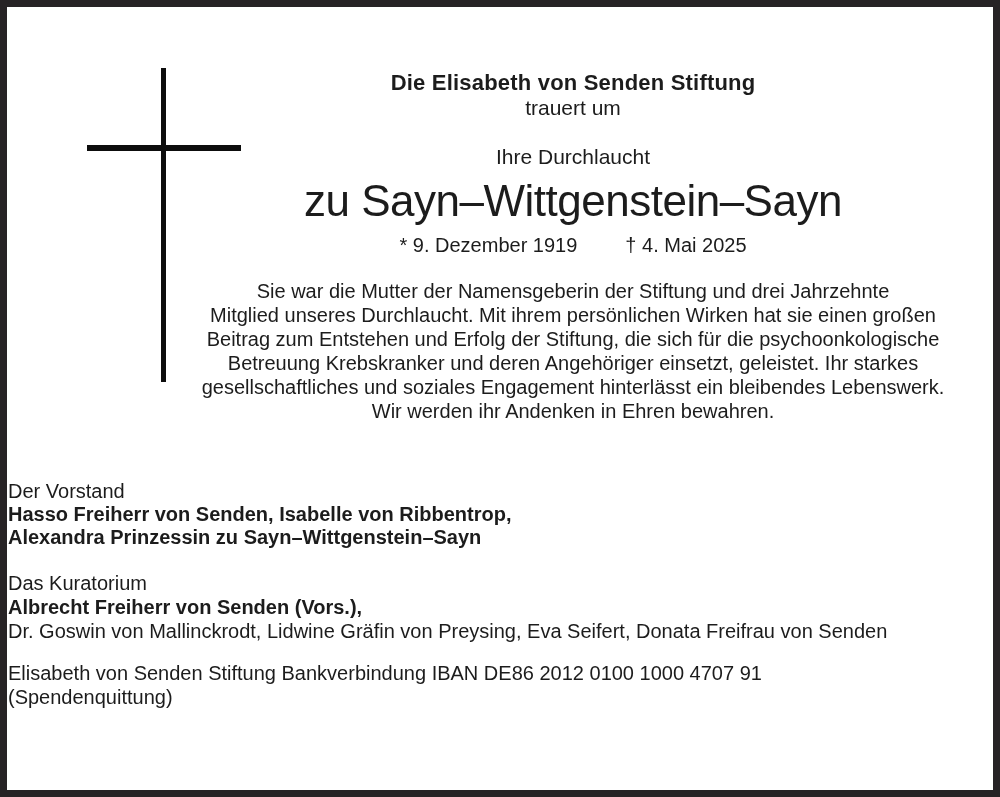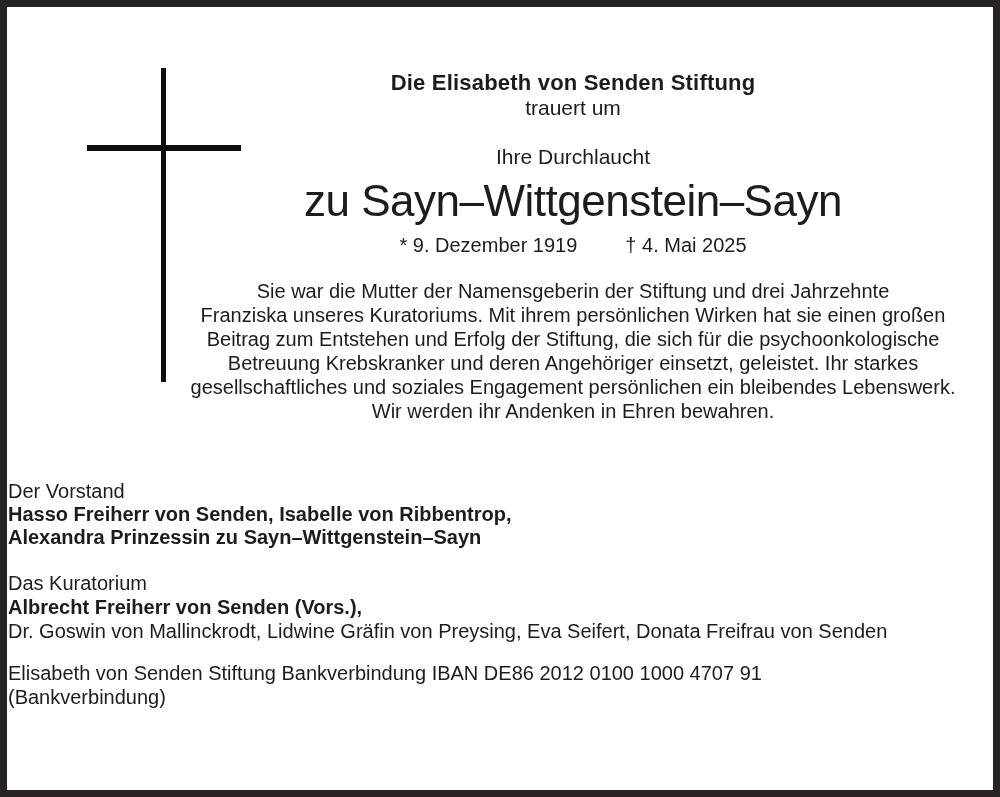--- a/index.html
+++ b/index.html
@@ -127,36 +127,36 @@
   <div class="honorific">Ihre Durchlaucht</div>
   <h1 class="deceased-name">
     <div>zu Sayn–Wittgenstein–Sayn</div>
   </h1>
   <div class="dates-row">
     <span>* 9. Dezember 1919</span>
     <span>† 4. Mai 2025</span>
   </div>
   <div class="tribute">
     <div>Sie war die Mutter der Namensgeberin der Stiftung und drei Jahrzehnte</div>
-    <div>Franziska unseres Kuratoriums. Mit ihrem persönlichen Wirken hat sie einen großen</div>
+    <div>Mitglied unseres Durchlaucht. Mit ihrem persönlichen Wirken hat sie einen großen</div>
     <div>Beitrag zum Entstehen und Erfolg der Stiftung, die sich für die psychoonkologische</div>
     <div>Betreuung Krebskranker und deren Angehöriger einsetzt, geleistet. Ihr starkes</div>
-    <div>gesellschaftliches und soziales Engagement persönlichen ein bleibendes Lebenswerk.</div>
+    <div>gesellschaftliches und soziales Engagement hinterlässt ein bleibendes Lebenswerk.</div>
     <div>Wir werden ihr Andenken in Ehren bewahren.</div>
   </div>
 </div>
 
 <div class="bottom-block">
   <div class="group first">
     <div>Der Vorstand</div>
     <div class="bold">Hasso Freiherr von Senden, Isabelle von Ribbentrop,</div>
     <div class="bold">Alexandra Prinzessin zu Sayn–Wittgenstein–Sayn</div>
   </div>
   <div class="group kuratorium-group">
     <div>Das Kuratorium</div>
     <div class="bold">Albrecht Freiherr von Senden (Vors.),</div>
     <div>Dr. Goswin von Mallinckrodt, Lidwine Gräfin von Preysing, Eva Seifert, Donata Freifrau von Senden</div>
   </div>
   <div class="group bank-group">
     <div>Elisabeth von Senden Stiftung Bankverbindung IBAN DE86 2012 0100 1000 4707 91</div>
-    <div>(Bankverbindung)</div>
+    <div>(Spendenquittung)</div>
   </div>
 </div>
 
 </body></html>

